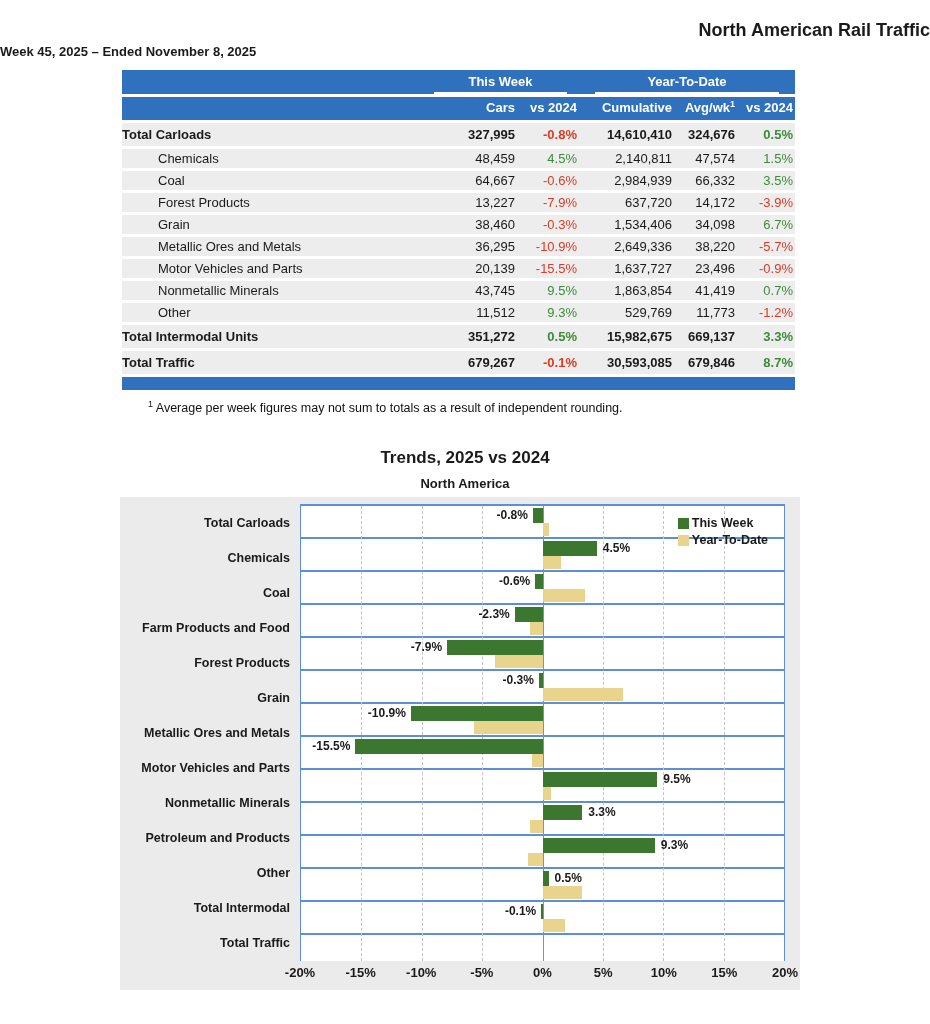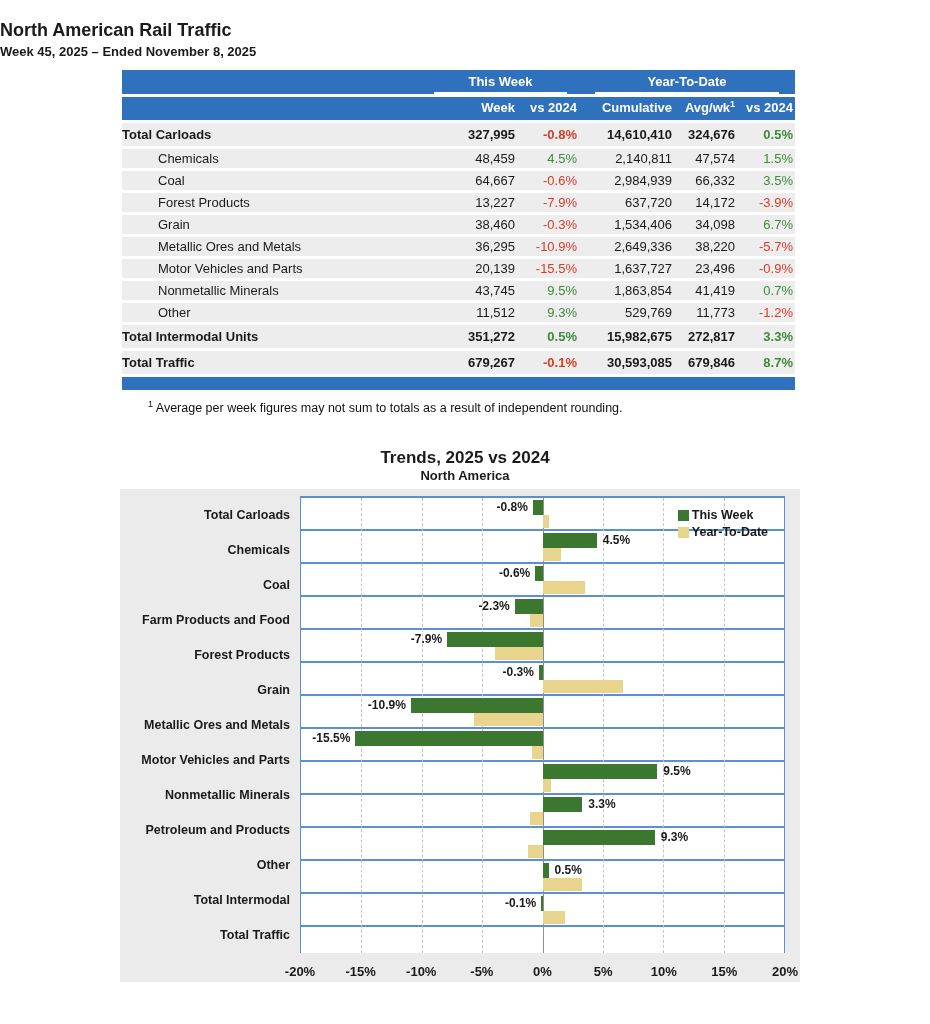--- a/index.html
+++ b/index.html
@@ -2,21 +2,21 @@
 <html><head>
 <meta charset="utf-8">
 <style>
   * { margin:0; padding:0; box-sizing:border-box; }
   body {
     width:930px; height:1024px; background:#ffffff;
     font-family:"Liberation Sans","DejaVu Sans",sans-serif;
     color:#1a1a1a; overflow:hidden;
   }
   
-  .doc-title { text-align:left; margin-top:20px; font-size:18px; font-weight:bold; }
+  .doc-title { text-align:right; margin-top:20px; font-size:18px; font-weight:bold; }
   .doc-subtitle { font-size:13px; font-weight:bold; margin-top:3px; }
 
   
   .rail-table { margin:8px 0 0 122px; width:673px; border-collapse:separate; border-spacing:0 3px; }
   .rail-table col.c-lbl{width:300px;} .rail-table col.c-cars{width:95px;}
   .rail-table col.c-vs{width:62px;} .rail-table col.c-cum{width:95px;}
   .rail-table col.c-avg{width:63px;} .rail-table col.c-vs2{width:58px;}
   .rail-table thead tr { background:#2f71bc; }
   .rail-table thead th { color:#fff; font-size:13px; font-weight:bold; }
   th.grp { text-align:center; padding-top:4px; }
@@ -31,42 +31,42 @@
   td.num, td.pct { text-align:right; }
   td.pct.pos { color:#3d8b38; }
   td.pct.neg { color:#da3b26; }
   tr.total td { font-weight:bold; padding-top:4px; padding-bottom:4px; }
   .table-endbar { margin:0 0 0 122px; width:673px; height:13px; background:#2f71bc; }
   .footnote { margin:9px 0 0 148px; font-size:12.5px; color:#111; }
   .footnote sup { font-size:9px; vertical-align:super; }
 
   
   .chart-title { text-align:center; margin-top:33px; font-size:17px; font-weight:bold; }
-  .chart-subtitle { text-align:center; margin-top:0; font-size:13px; font-weight:bold; }
+  .chart-subtitle { text-align:center; margin-top:8px; font-size:13px; font-weight:bold; }
   .chart-box { margin:6px 0 0 120px; width:680px; background:#ebebeb; padding:7px 15px 5px 0; }
   .chart-flex { display:flex; }
   .ylabels { width:180px; padding-top:2px; }
   .ylabel { height:35px; display:flex; align-items:center; justify-content:flex-end;
             padding-right:10px; font-size:12.5px; font-weight:bold; text-align:right; line-height:13px; }
   .plot { flex:1; position:relative; background:#fff; border-top:2px solid #5b8fd6;
           border-left:1px solid #5b8fd6; border-right:1px solid #5b8fd6; }
   .gridline { position:absolute; top:0; bottom:0; width:0; border-left:1px dashed #c4c4c4; z-index:1; }
   .zeroline { position:absolute; top:0; bottom:0; width:0; border-left:1px solid #8f8f8f; z-index:1; }
   .band { position:relative; height:33px; border-bottom:2px solid #5b8fd6; }
   .bar { position:absolute; z-index:2; }
   .bar.tw { top:2px; height:15px; background:#3b772f; }
   .bar.ytd { top:17px; height:13px; background:#e9d48e; }
   .bar-label { position:absolute; z-index:3; top:0; height:19px; line-height:19px;
                font-size:12px; font-weight:bold; white-space:nowrap; }
   .legend { position:absolute; z-index:4; top:10px; right:16px; }
   .legend-item { display:flex; align-items:center; margin-bottom:3px; }
   .legend-swatch { width:11px; height:11px; margin-right:3px; }
   .legend-text { font-size:12.5px; font-weight:bold; }
   .xaxis { position:relative; height:24px; margin-left:180px; }
-  .xtick { position:absolute; top:11px; transform:translateX(-50%); font-size:13px; font-weight:bold; }
+  .xtick { position:absolute; top:4px; transform:translateX(-50%); font-size:13px; font-weight:bold; }
 </style>
 </head>
 <body>
 
 <div class="doc-title">North American Rail Traffic</div>
 <div class="doc-subtitle">Week 45, 2025 – Ended November 8, 2025</div>
 
 <table class="rail-table">
   <colgroup>
     <col class="c-lbl">
@@ -81,21 +81,21 @@
       <th class="blank"></th>
       <th class="grp" colspan="2">
         <span class="grp-inner">This Week</span>
       </th>
       <th class="grp" colspan="3">
         <span class="grp-inner">Year-To-Date</span>
       </th>
     </tr>
     <tr class="colhead">
       <th class="blank"></th>
-      <th>Week</th>
+      <th>Cars</th>
       <th>vs 2024</th>
       <th>Cumulative</th>
       <th><span>Avg/wk</span><sup class="hdr-sup">1</sup></th>
       <th>vs 2024</th>
     </tr>
   </thead>
   <tbody>
       <tr class="total">
         <td class="lbl">Total Carloads</td>
         <td class="num">327,995</td>
@@ -166,21 +166,21 @@
         <td class="pct pos">9.3%</td>
         <td class="num">529,769</td>
         <td class="num">11,773</td>
         <td class="pct neg">-1.2%</td>
       </tr>
       <tr class="total">
         <td class="lbl">Total Intermodal Units</td>
         <td class="num">351,272</td>
         <td class="pct pos">0.5%</td>
         <td class="num">15,982,675</td>
-        <td class="num">272,817</td>
+        <td class="num">669,137</td>
         <td class="pct pos">3.3%</td>
       </tr>
       <tr class="total">
         <td class="lbl">Total Traffic</td>
         <td class="num">679,267</td>
         <td class="pct neg">-0.1%</td>
         <td class="num">30,593,085</td>
         <td class="num">679,846</td>
         <td class="pct pos">8.7%</td>
       </tr>

